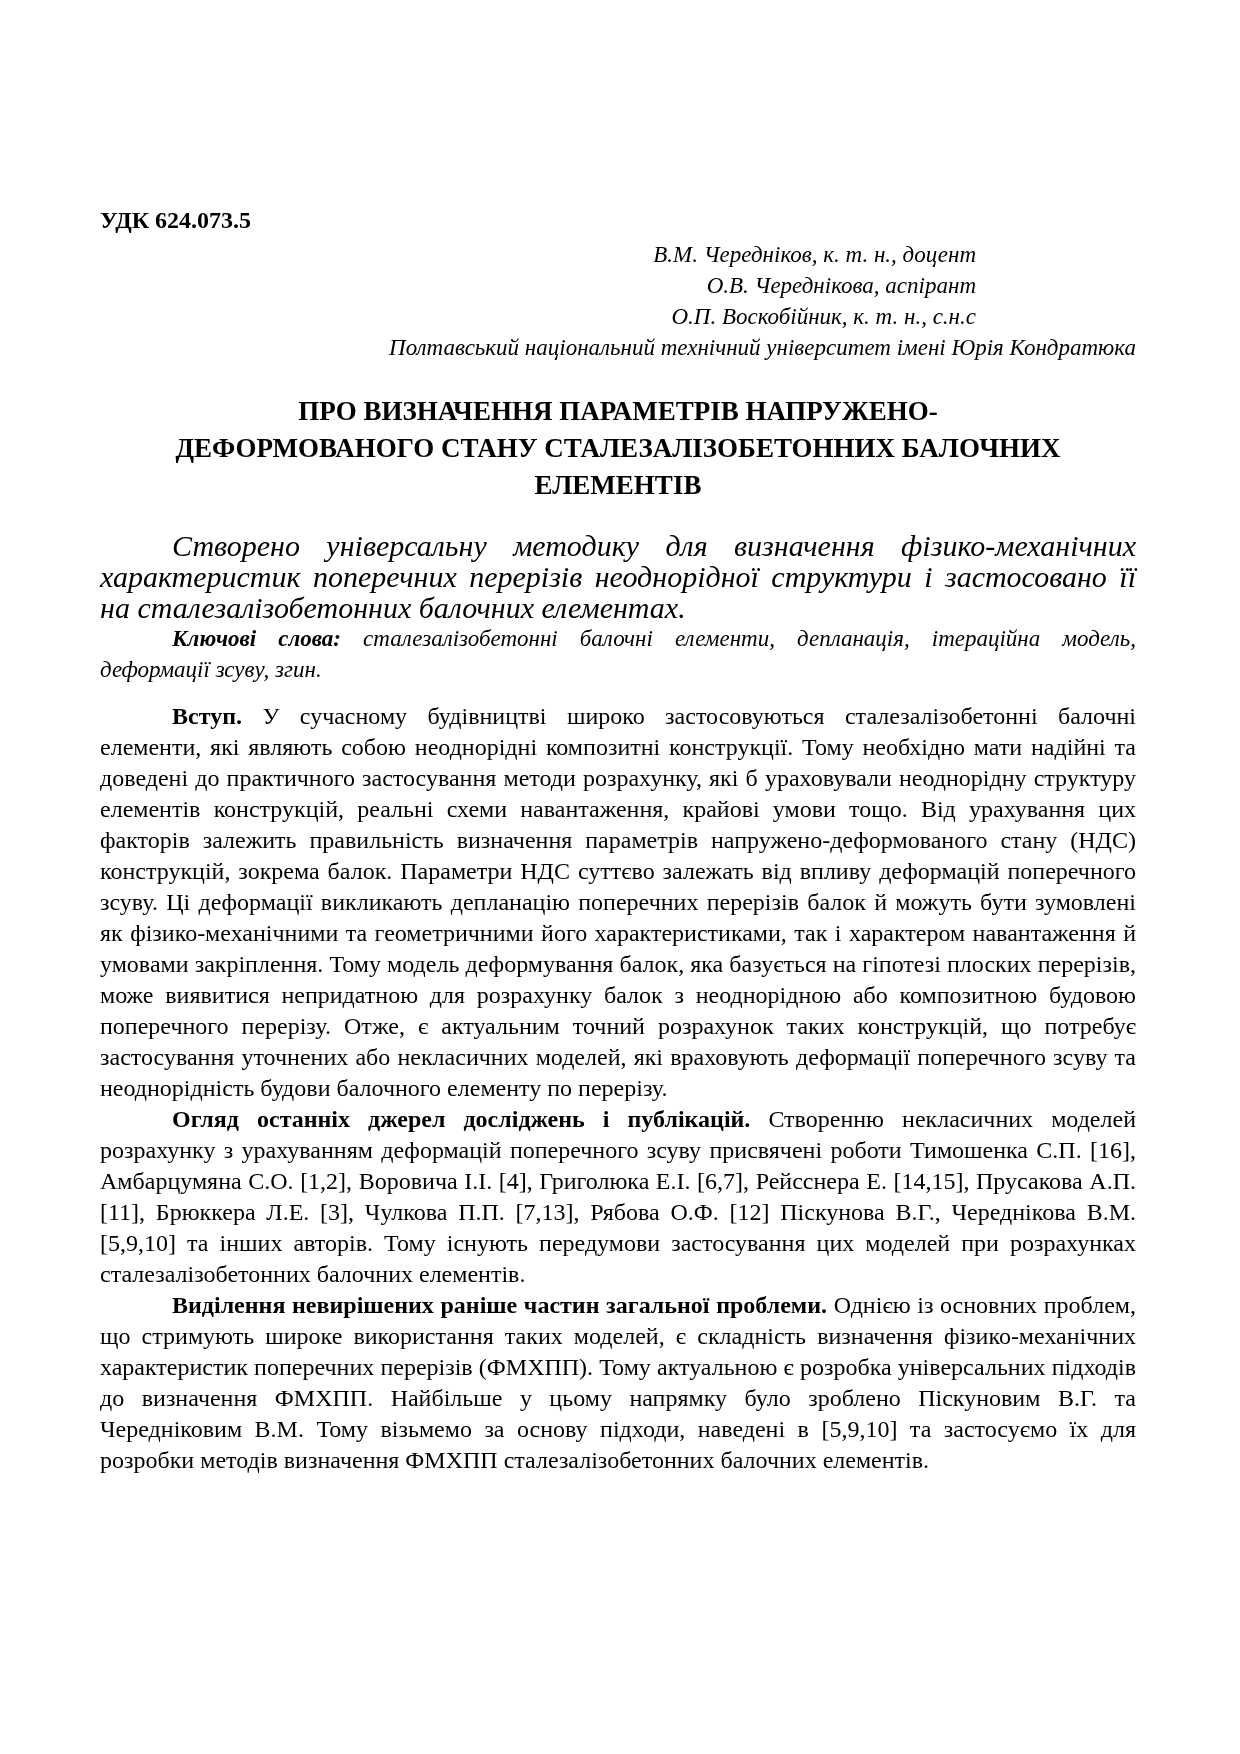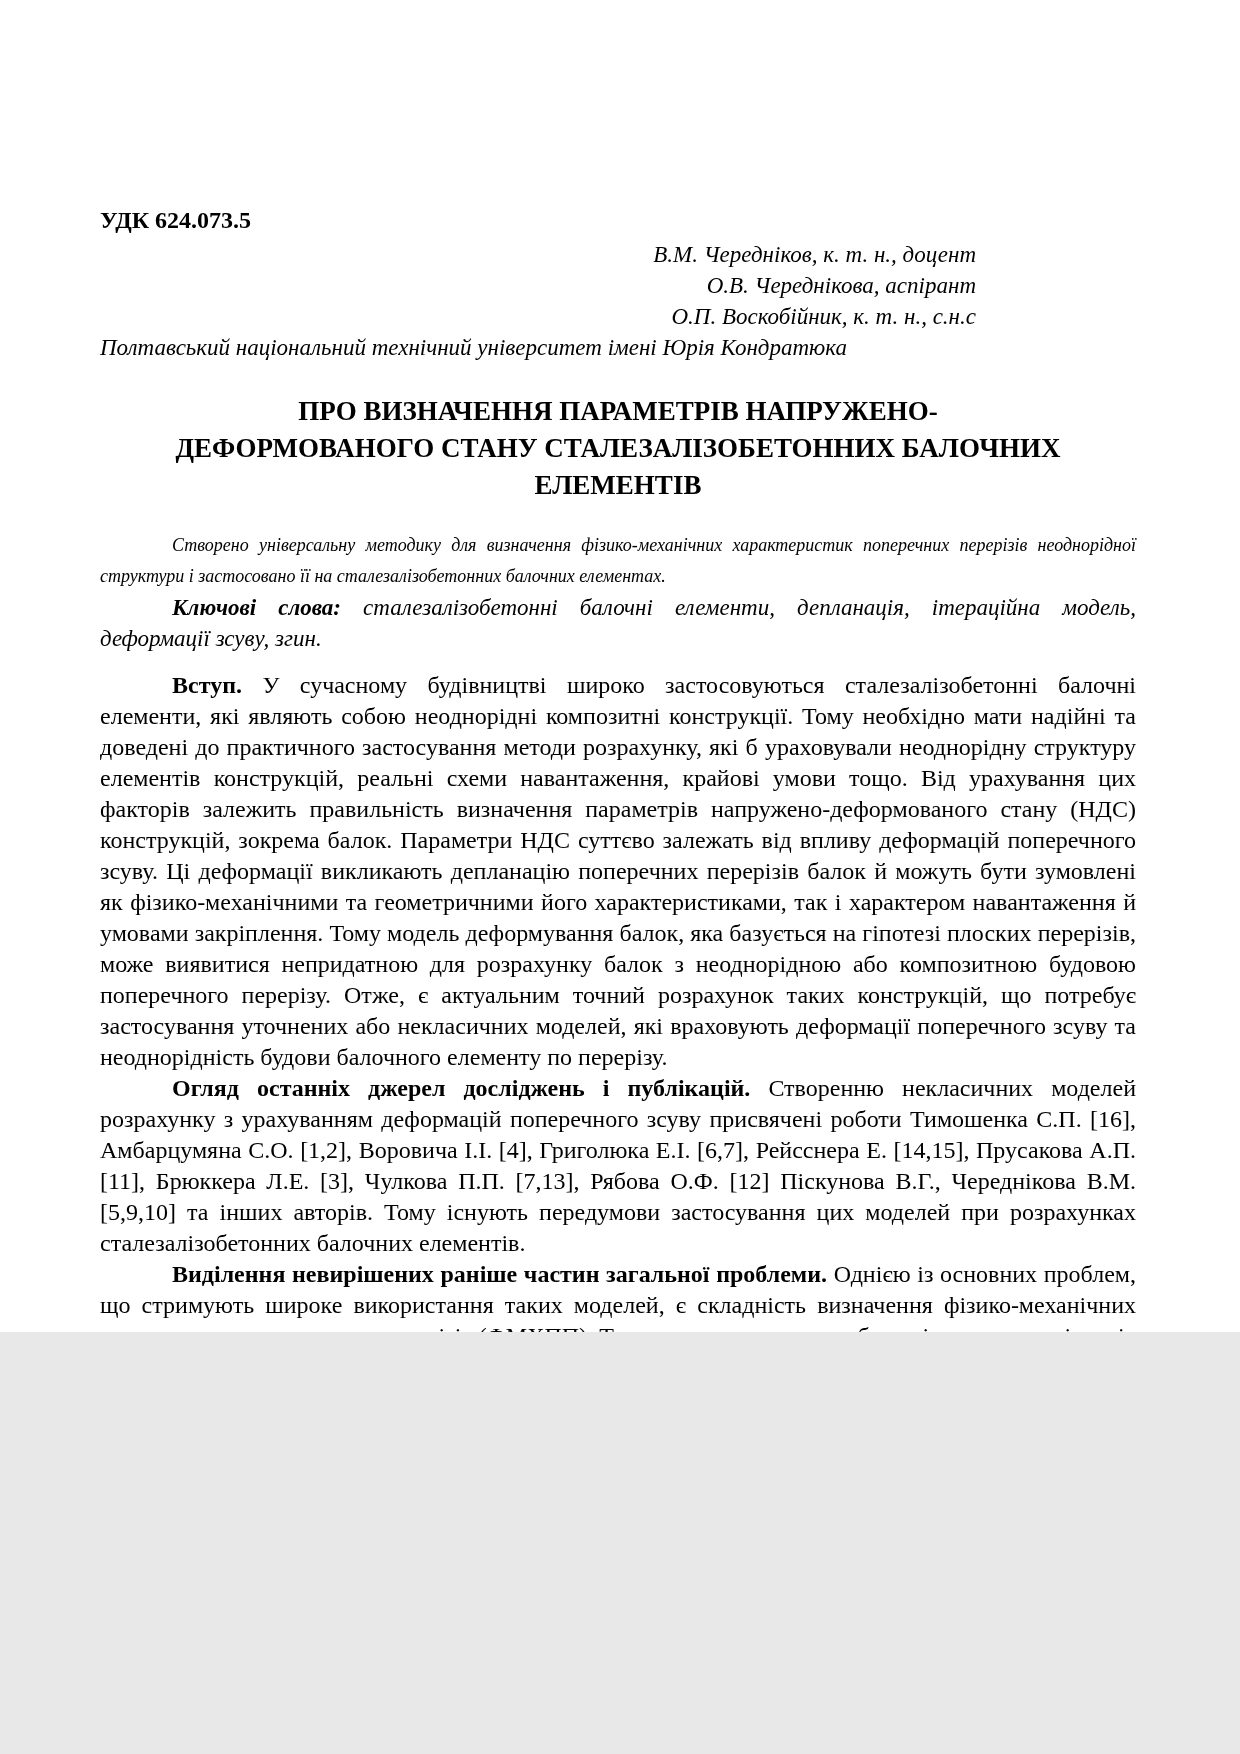--- a/index.html
+++ b/index.html
@@ -1,19 +1,19 @@
 <!DOCTYPE html>
 <html><head>
 <meta charset="utf-8">
 <style>
   * { margin: 0; padding: 0; box-sizing: border-box; }
   html, body { background: #e8e8e8; }
   .page {
     width: 1240px;
-    height: 1332px;
+    height: 1754px;
     margin: 0 auto;
     background: #ffffff;
     color: #000000;
     font-family: "Liberation Serif", "DejaVu Serif", serif;
     padding: 205px 104px 60px 100px;
     overflow: hidden;
   }
   .udc {
     font-weight: bold;
     font-size: 24px;
@@ -21,36 +21,36 @@
   }
   .authors {
     margin-top: 4px;
     text-align: right;
     padding-right: 160px;
     font-style: italic;
     font-size: 23px;
     line-height: 31px;
   }
   .affiliation {
-    text-align: left;
+    text-align: right;
     font-style: italic;
     font-size: 23px;
     line-height: 31px;
   }
   .title {
     margin-top: 30px;
     text-align: center;
     font-weight: bold;
     font-size: 27px;
     line-height: 37px;
   }
   .abstract {
     margin-top: 26px;
     font-style: italic;
-    font-size: 18px;
+    font-size: 30px;
     line-height: 31px;
     text-align: justify;
     text-indent: 72px;
   }
   .keywords {
     font-style: italic;
     font-size: 23px;
     line-height: 31px;
     text-align: justify;
     text-indent: 72px;

